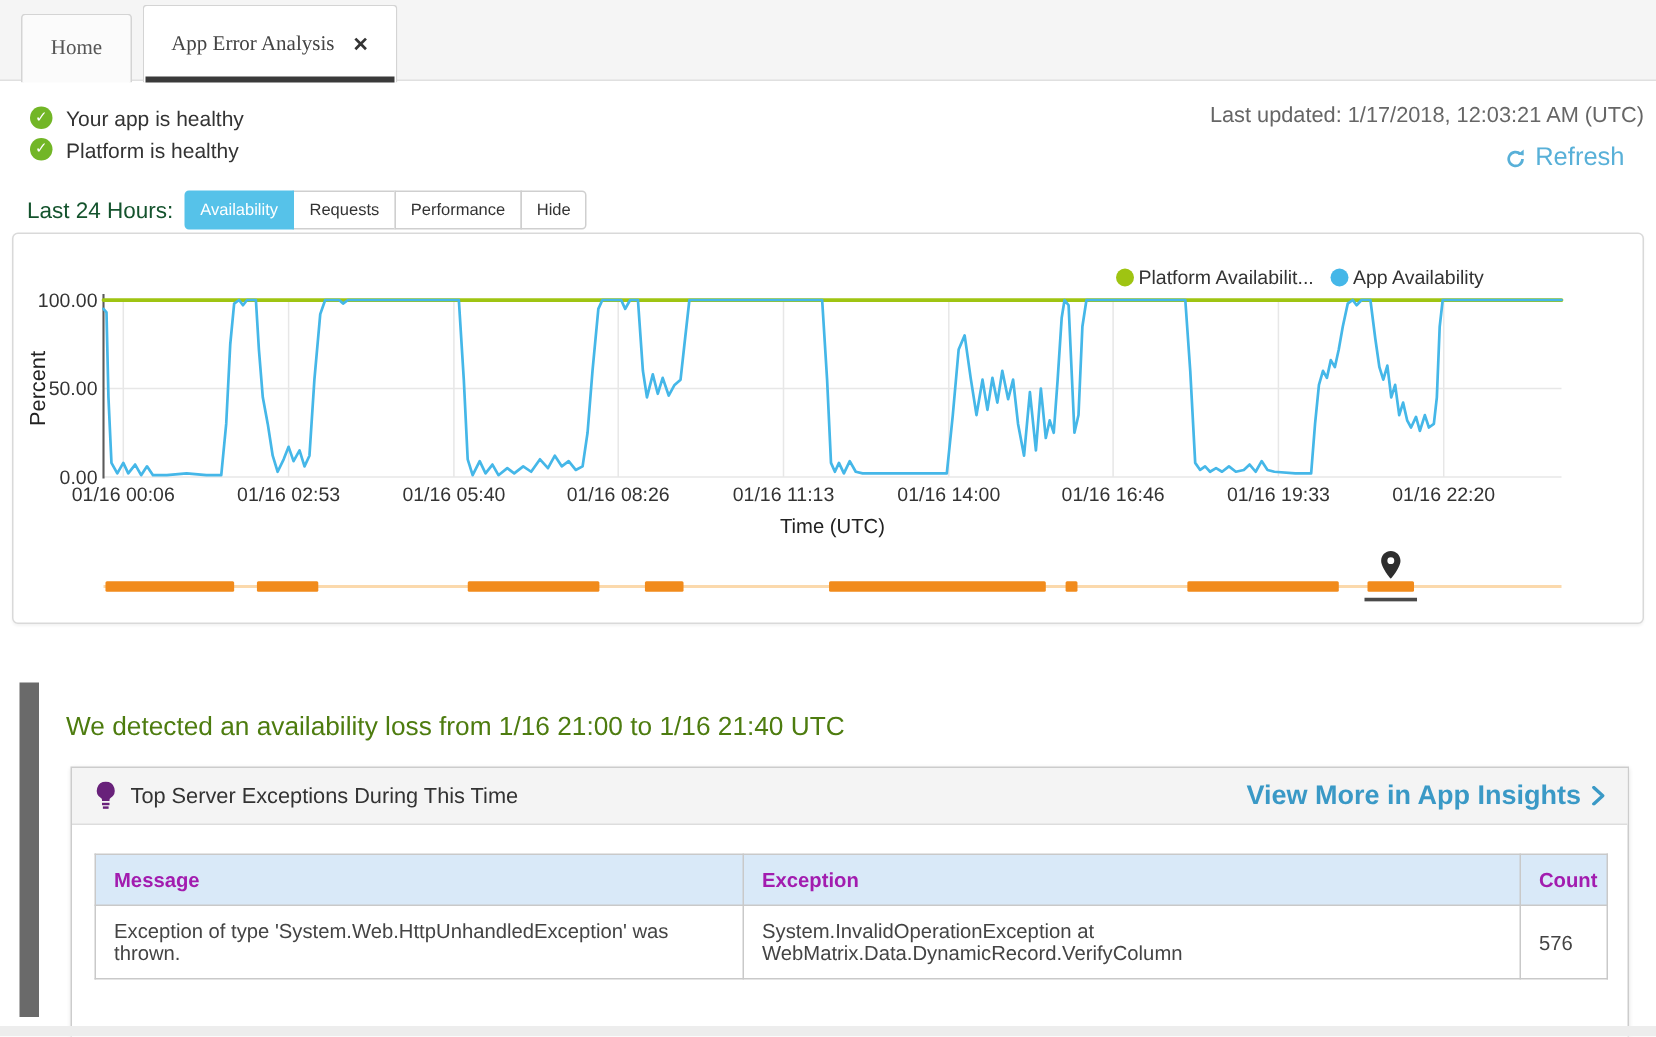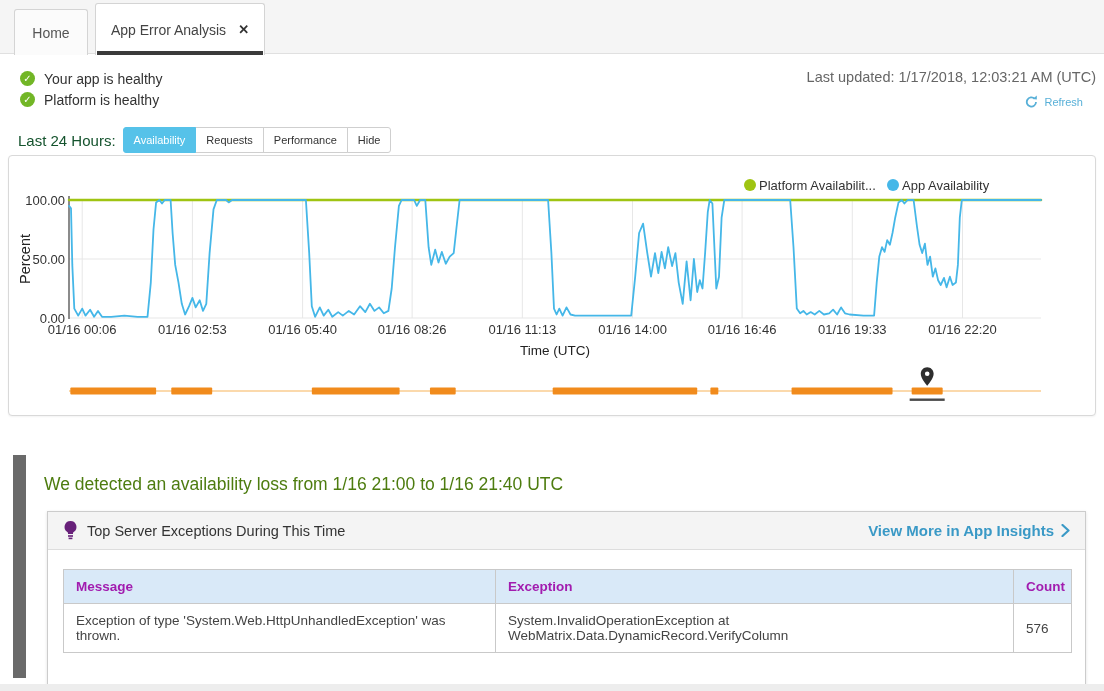--- a/index.html
+++ b/index.html
@@ -6,33 +6,33 @@
   html,body { width:1104px; height:691px; }
   body {
     position:relative; background:#fff; overflow:hidden;
     font-family:"Liberation Sans", sans-serif; color:#333;
   }
   
   .tabbar { position:absolute; left:0; top:0; width:1104px; height:54px;
             background:#f5f5f5; border-bottom:1px solid #e0e0e0; }
   .tab { position:absolute; display:flex; align-items:center; justify-content:center;
          border:1px solid #d4d4d4; border-bottom:none; border-radius:3px 3px 0 0;
-         font-size:14px; cursor:pointer; }
+         font-size:14px; cursor:pointer;font-family:Liberation Serif, serif; }
   .tab-home { left:14px; top:9px; width:74px; height:46px; background:#fbfbfb; color:#555; }
   .tab-active { left:95px; top:3px; width:170px; height:52px; background:#fff; color:#444; gap:12px; }
   .tab-underline { position:absolute; left:1px; right:1px; bottom:0; height:4px; background:#3a3a3a; }
   .tab-close { font-size:13px; color:#333; font-weight:bold; cursor:pointer; }
   
   .health { position:absolute; left:20px; top:68px; }
   .health-row { display:flex; align-items:center; gap:9px; height:21px; font-size:14px; color:#333; }
   .check { width:15px; height:15px; border-radius:50%; background:#72b626; color:#fff;
            font-size:10px; line-height:15px; text-align:center; flex:0 0 15px; }
   .last-updated { position:absolute; right:8px; top:69px; font-size:14.5px; color:#666; }
   .refresh { position:absolute; right:21px; top:95px; display:flex; align-items:center; gap:6px;
-             font-size:11px; color:#58b0d8; cursor:pointer; }
+             font-size:17px; color:#58b0d8; cursor:pointer; }
   
   .controls { position:absolute; left:6px; top:127px; display:flex; align-items:center; }
   .controls-label { font-size:15px; color:#14532d; margin-right:7px;margin-left:12px; }
   .btn-group { display:flex; }
   .btn { height:26px; padding:0 10px; display:flex; align-items:center; font-size:11px;
          background:#fff; border:1px solid #cfcfcf; color:#333; margin-left:-1px; cursor:pointer; }
   .btn:first-child { border-radius:3px 0 0 3px; margin-left:0; }
   .btn:last-child { border-radius:0 3px 3px 0; }
   .btn.selected { background:#56c2e9; border-color:#56c2e9; color:#fff; z-index:1; }
   
@@ -41,21 +41,21 @@
                 box-shadow:0 1px 2px rgba(0,0,0,0.05); }
   
   .accent-bar { position:absolute; left:13px; top:455px; width:13px; height:223px; background:#6a6a6a; }
   .insight-heading { position:absolute; left:44px; top:474px; font-size:17.5px; color:#4d7c0f; }
   .panel { position:absolute; left:47px; top:511px; width:1039px; height:196px;
            background:#fff; border:1px solid #ccc; box-shadow:0 1px 3px rgba(0,0,0,0.12); }
   .panel-header { height:38px; background:#f4f4f4; border-bottom:1px solid #ddd;
                   display:flex; align-items:center; padding:0 15px; }
   .panel-title { margin-left:9px; font-size:14.5px; color:#333; }
   .view-more { margin-left:auto; display:flex; align-items:center; gap:7px;
-               color:#3a99c6; font-size:15px; font-weight:bold; cursor:pointer; }
+               color:#3a99c6; font-size:18px; font-weight:bold; cursor:pointer; }
   table.exceptions { border-collapse:collapse; margin:19px 15px 0 15px; width:1008px;
                      font-size:13.5px; table-layout:fixed; }
   .exceptions th { background:#d9e9f8; border:1px solid #c9c9c9; text-align:left;
                    padding:9px 12px; font-weight:bold; color:#a21caf; }
   .exceptions td { background:#fff; border:1px solid #c9c9c9; padding:9px 12px; color:#444; }
   .col-message { width:432px; } .col-exception { width:518px; } .col-count { width:58px; }
   .footer-strip { position:absolute; left:0; bottom:0; width:1104px; height:7px; background:#ededed; }
   svg text { font-family:"Liberation Sans", sans-serif; }
 </style>
 </head>

